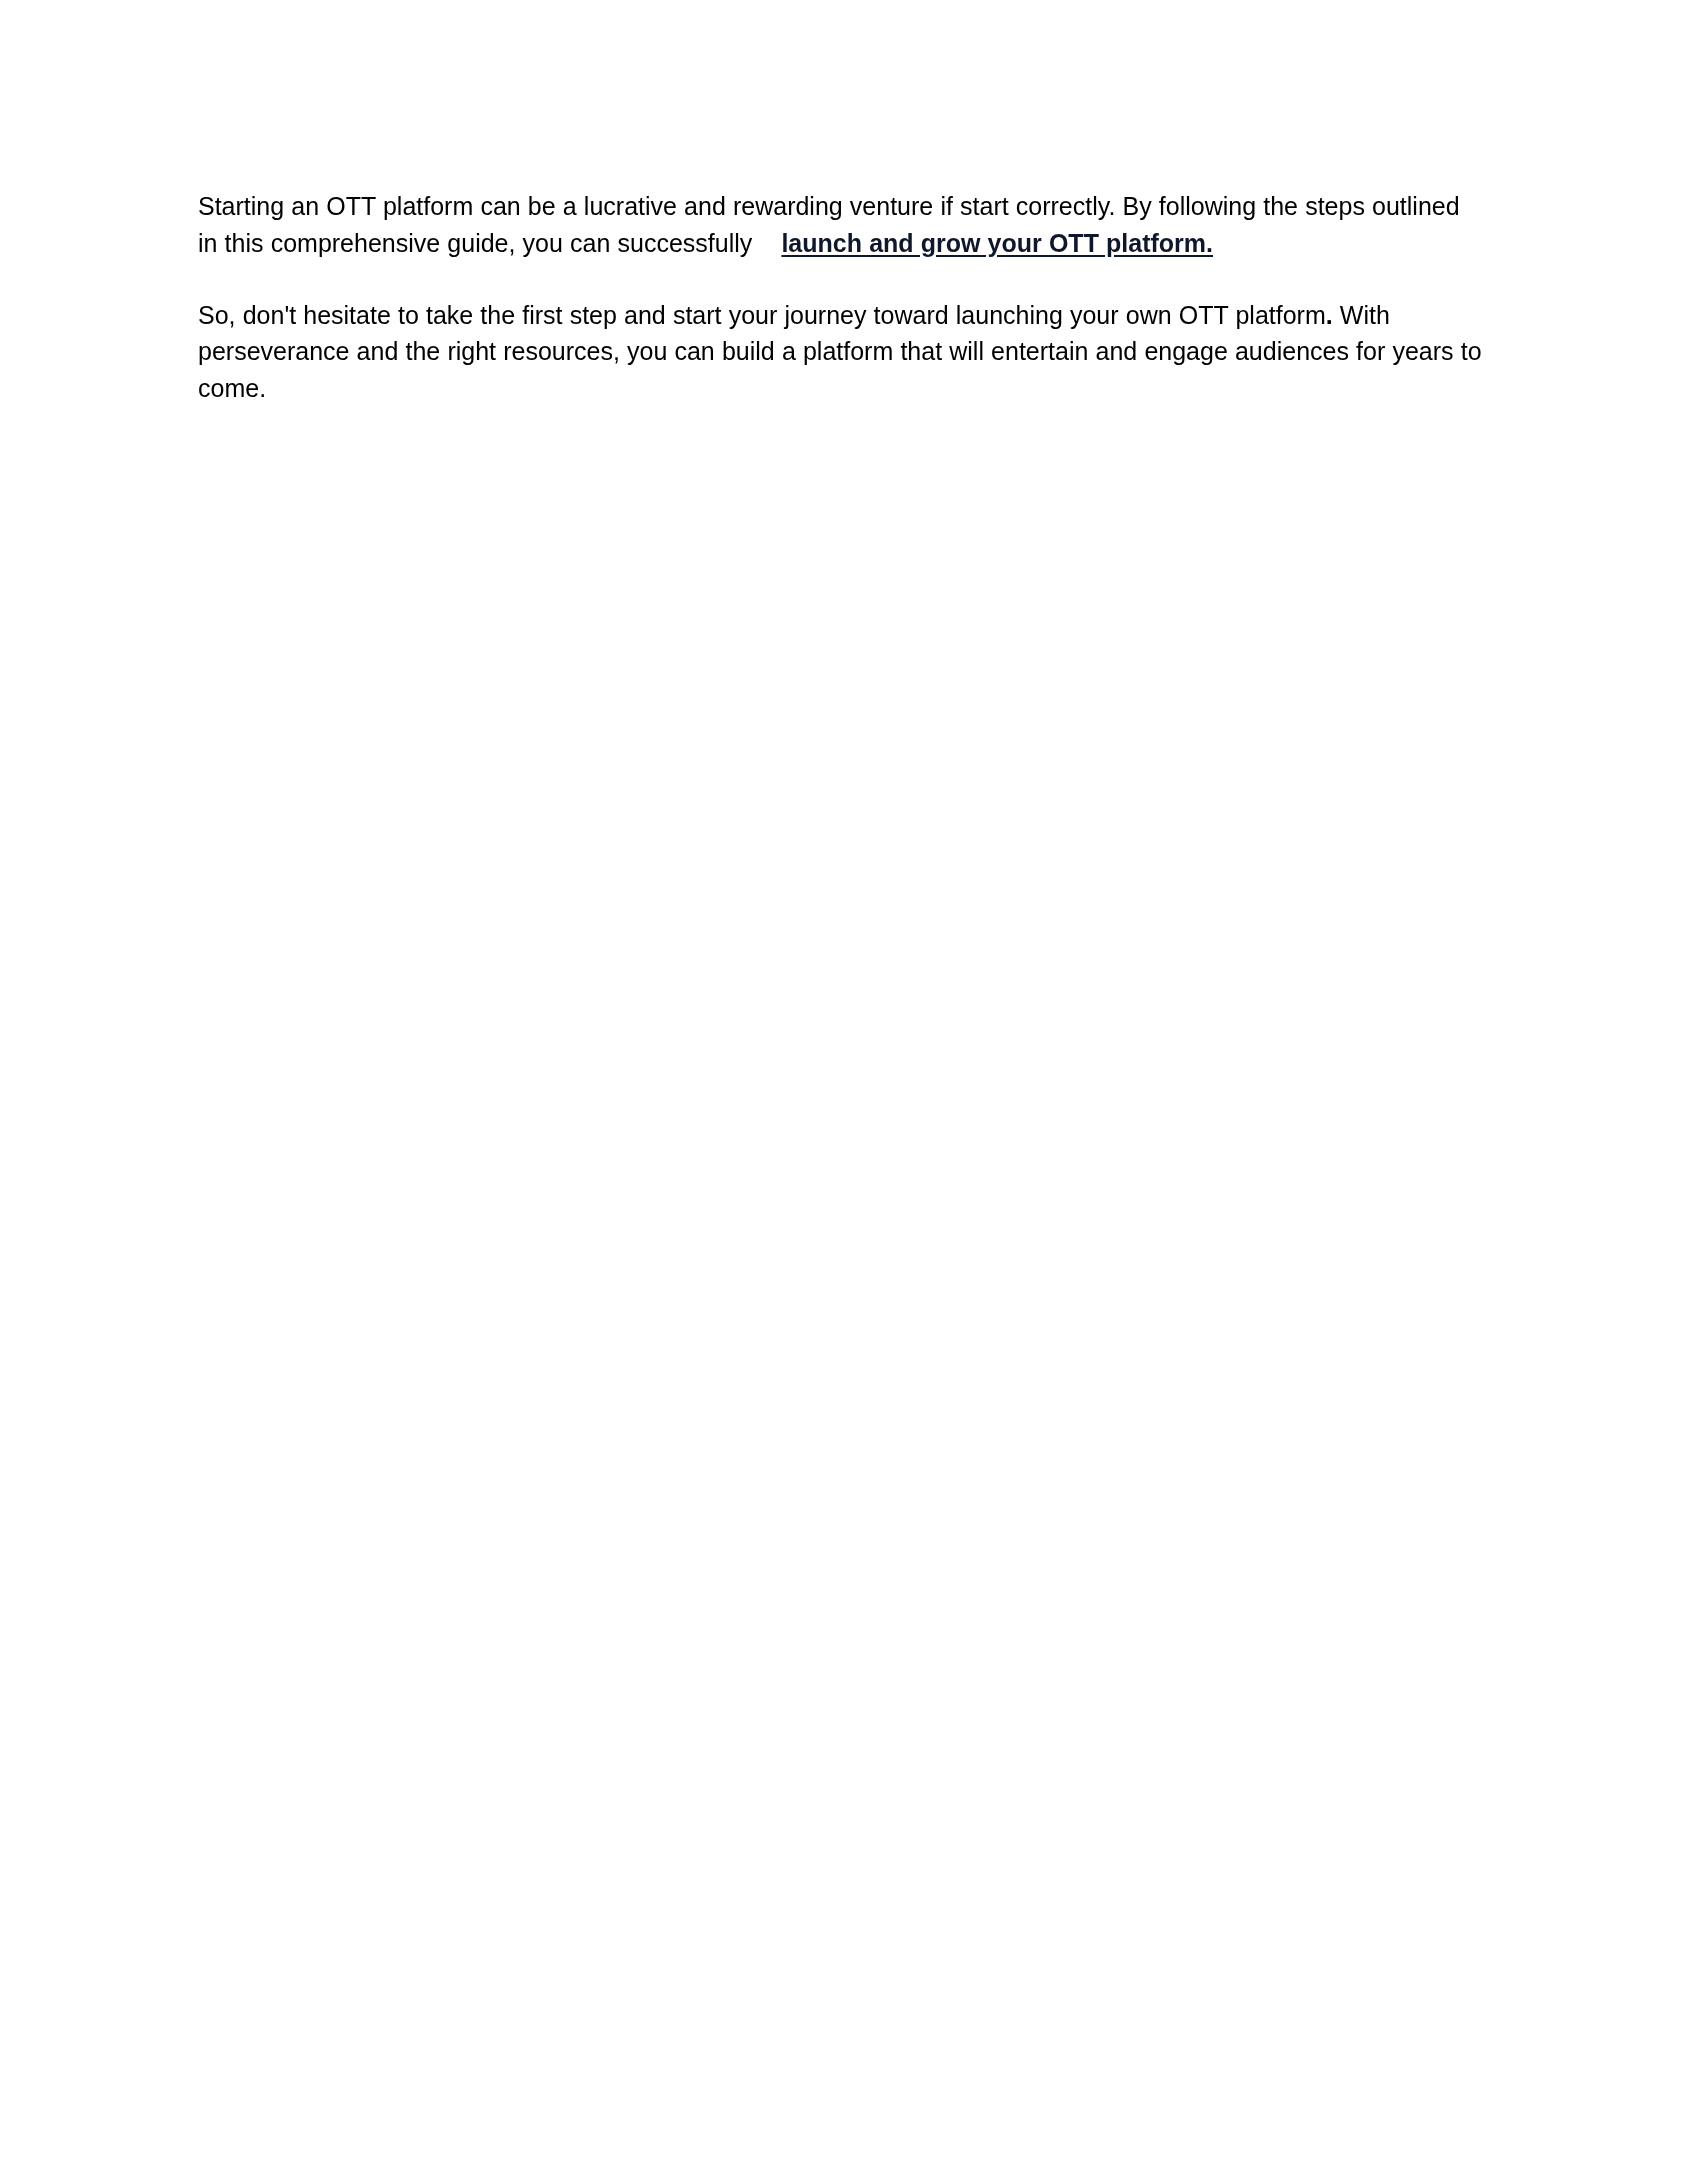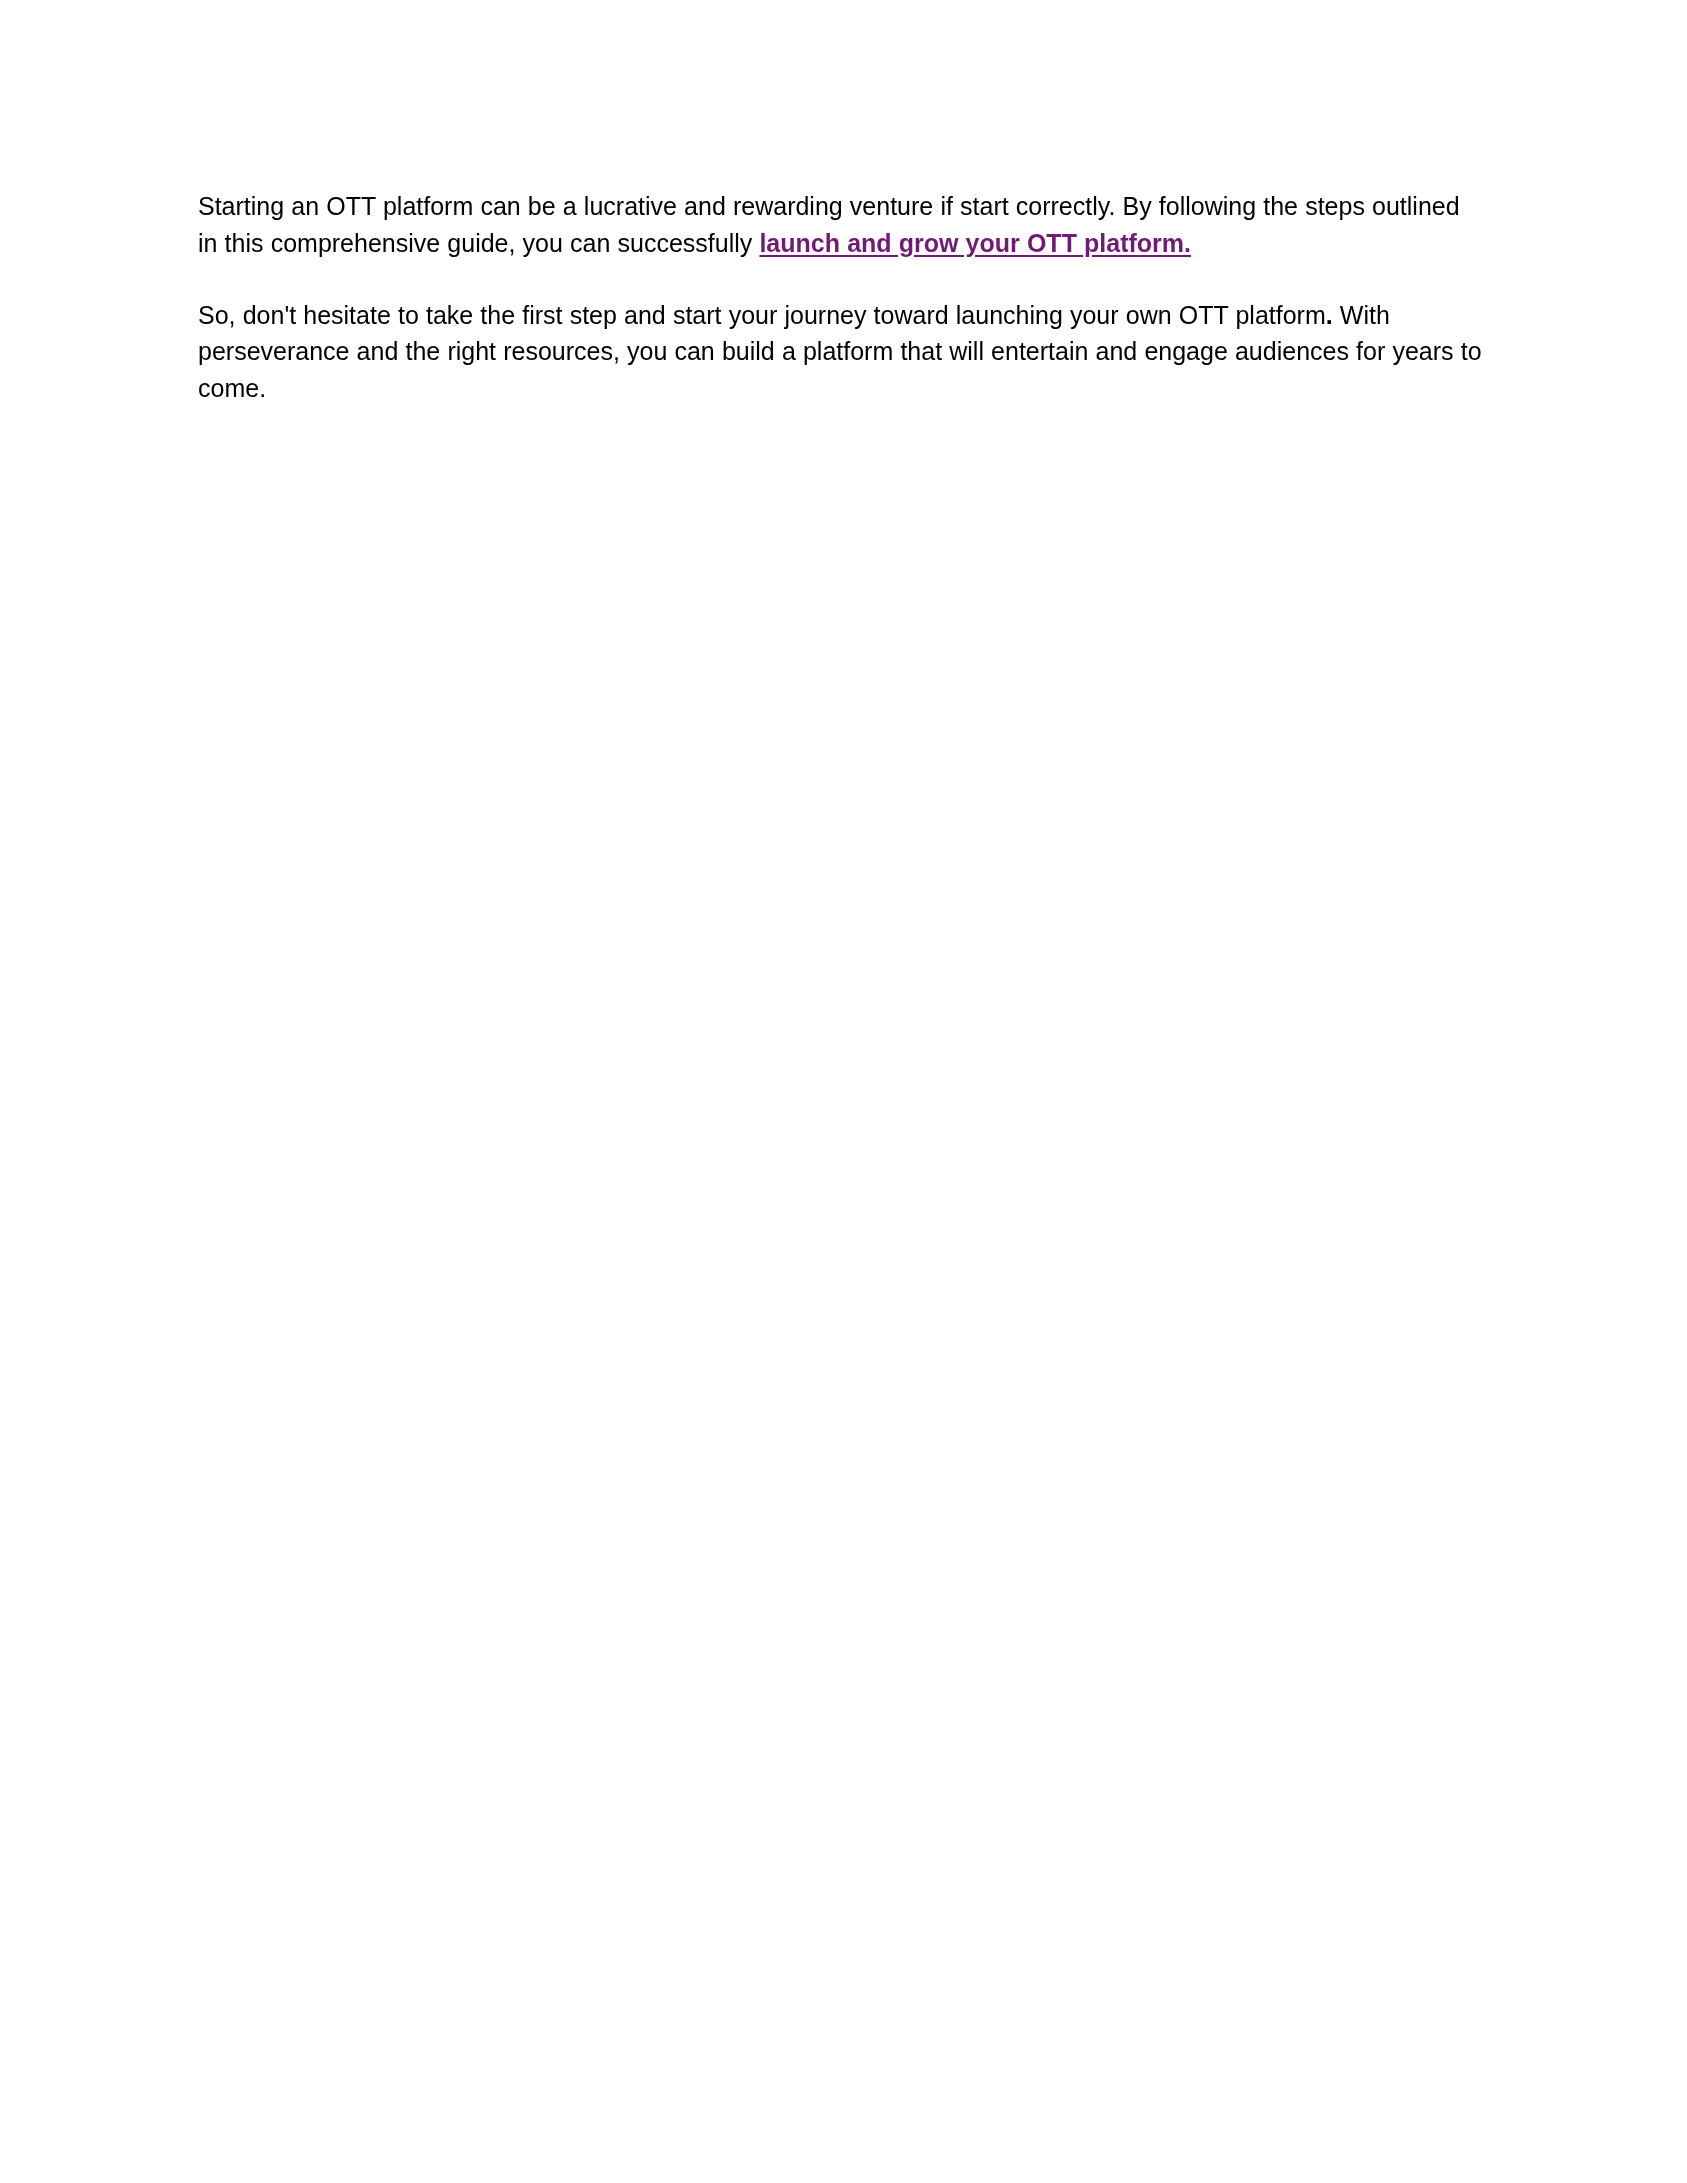--- a/index.html
+++ b/index.html
@@ -33,24 +33,25 @@
     line-height: 1.47;
     color: #000000;
     font-family: "Liberation Sans", sans-serif;
     text-align: left;
     word-spacing: 0.2px;
   }
   p.para:last-child {
     margin-bottom: 16px;
   }
   a.inline-link {
-    color: #701a75;
+    color: #0f172a;
     font-weight: bold;
     text-decoration: underline;
     text-underline-offset: 2.5px;
+    margin-left: 22px;
   }
   .bold-dot {
     font-weight: bold;
   }
 </style>
 </head>
 <body>
 
 <div class="page">
   <div class="content">

